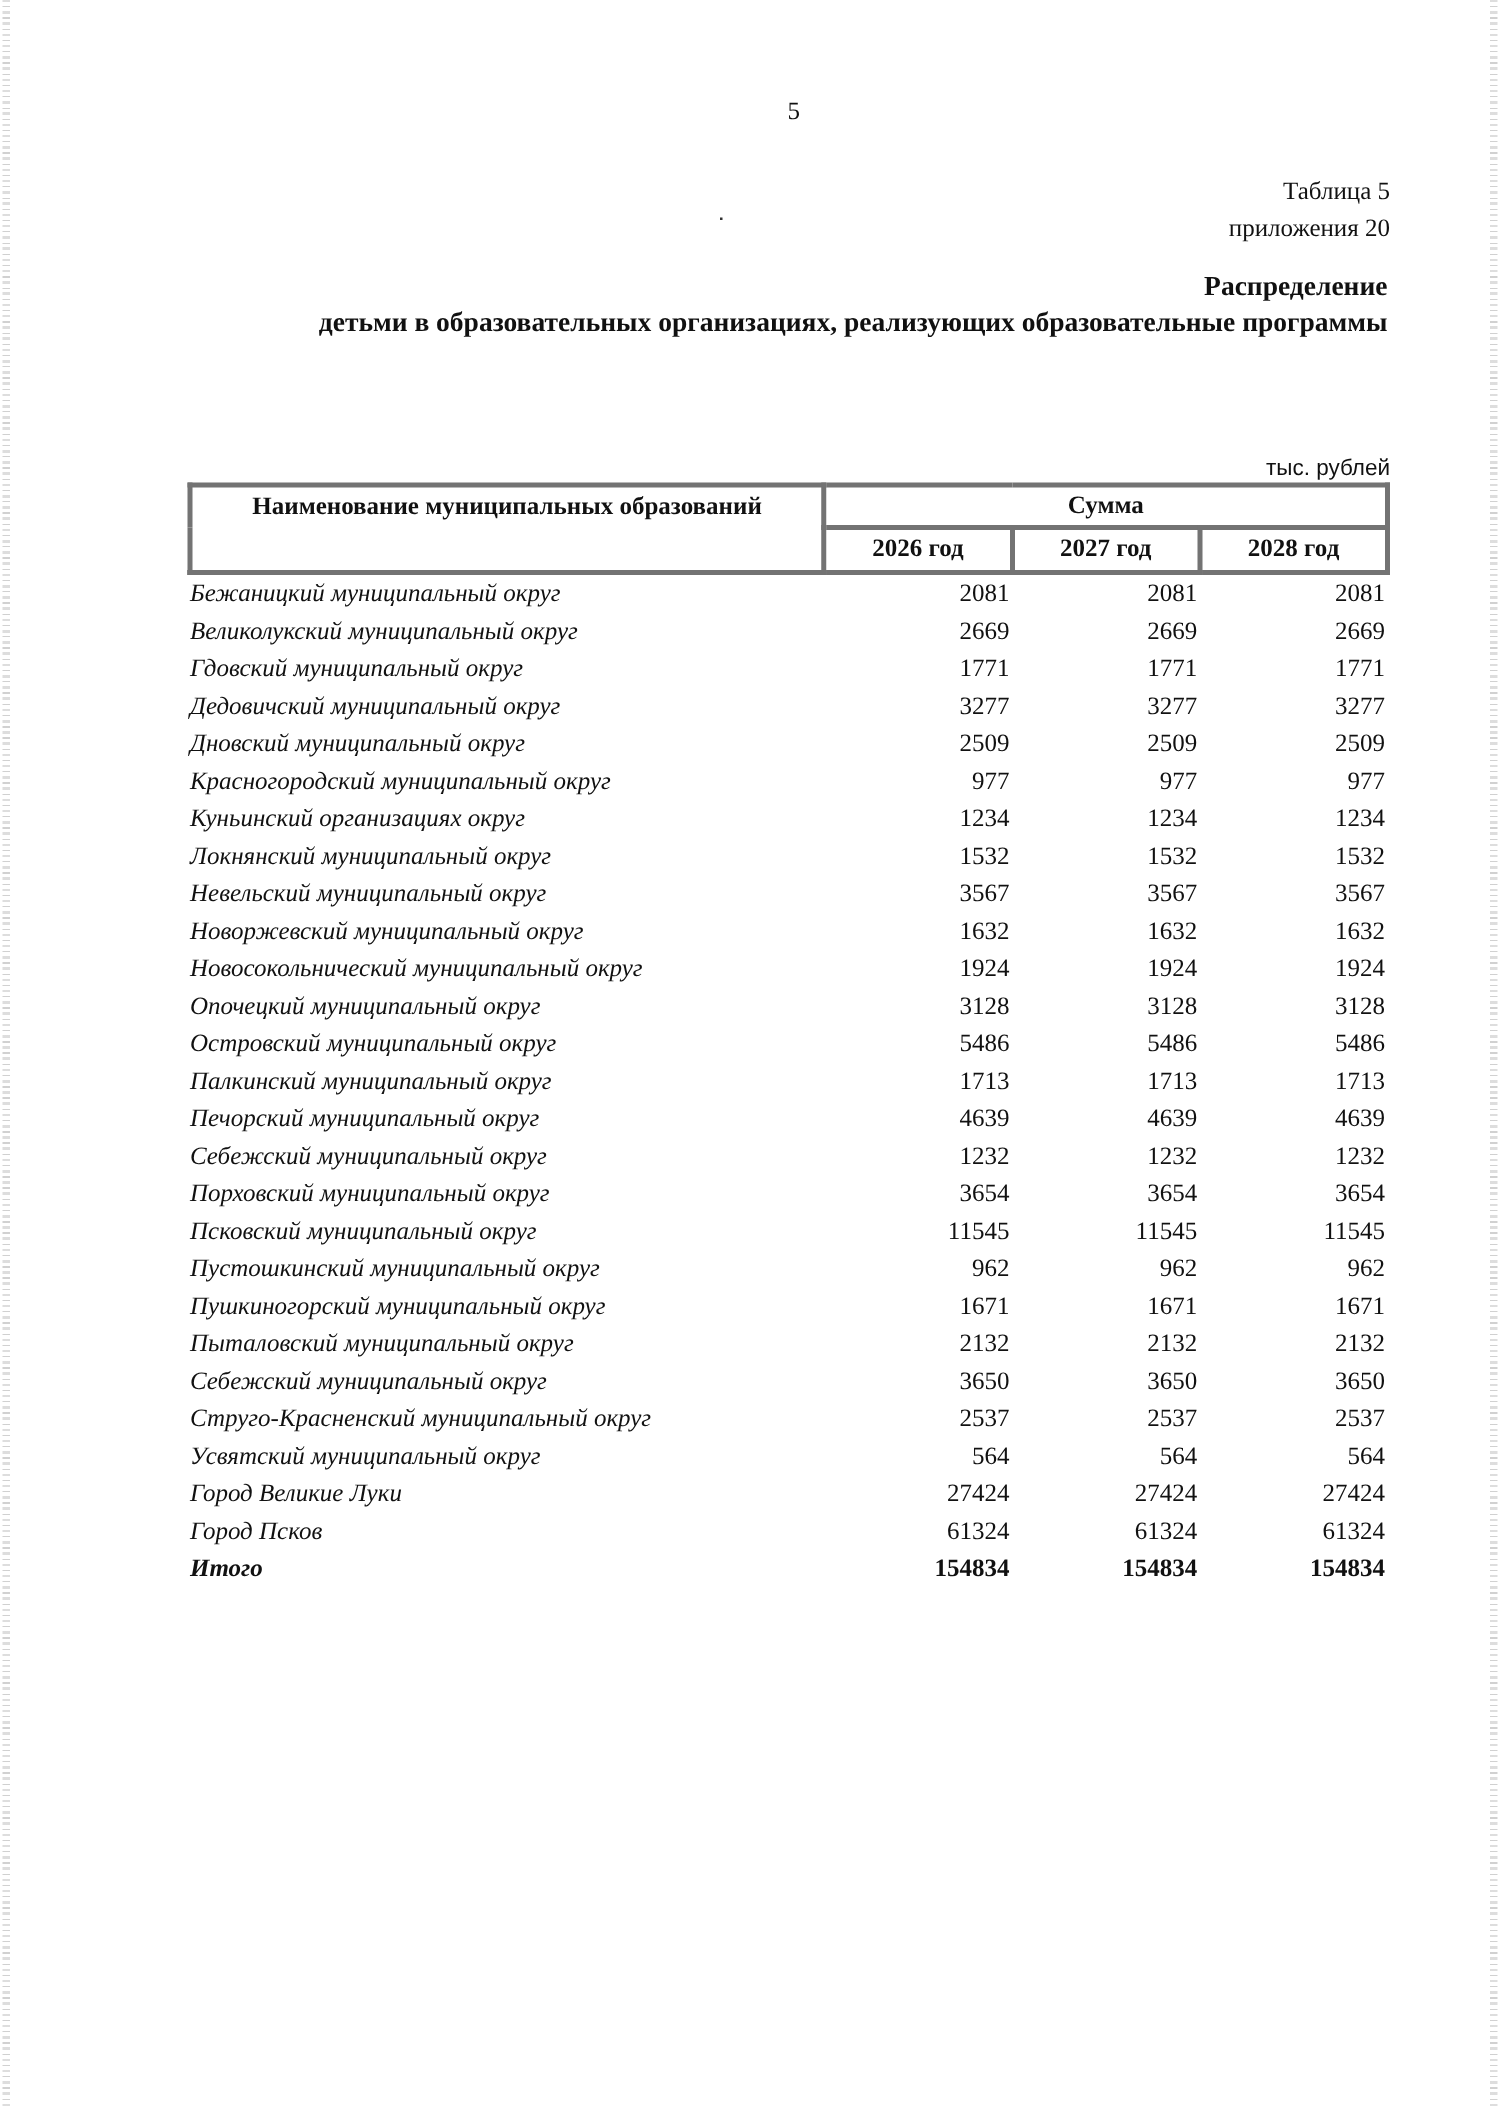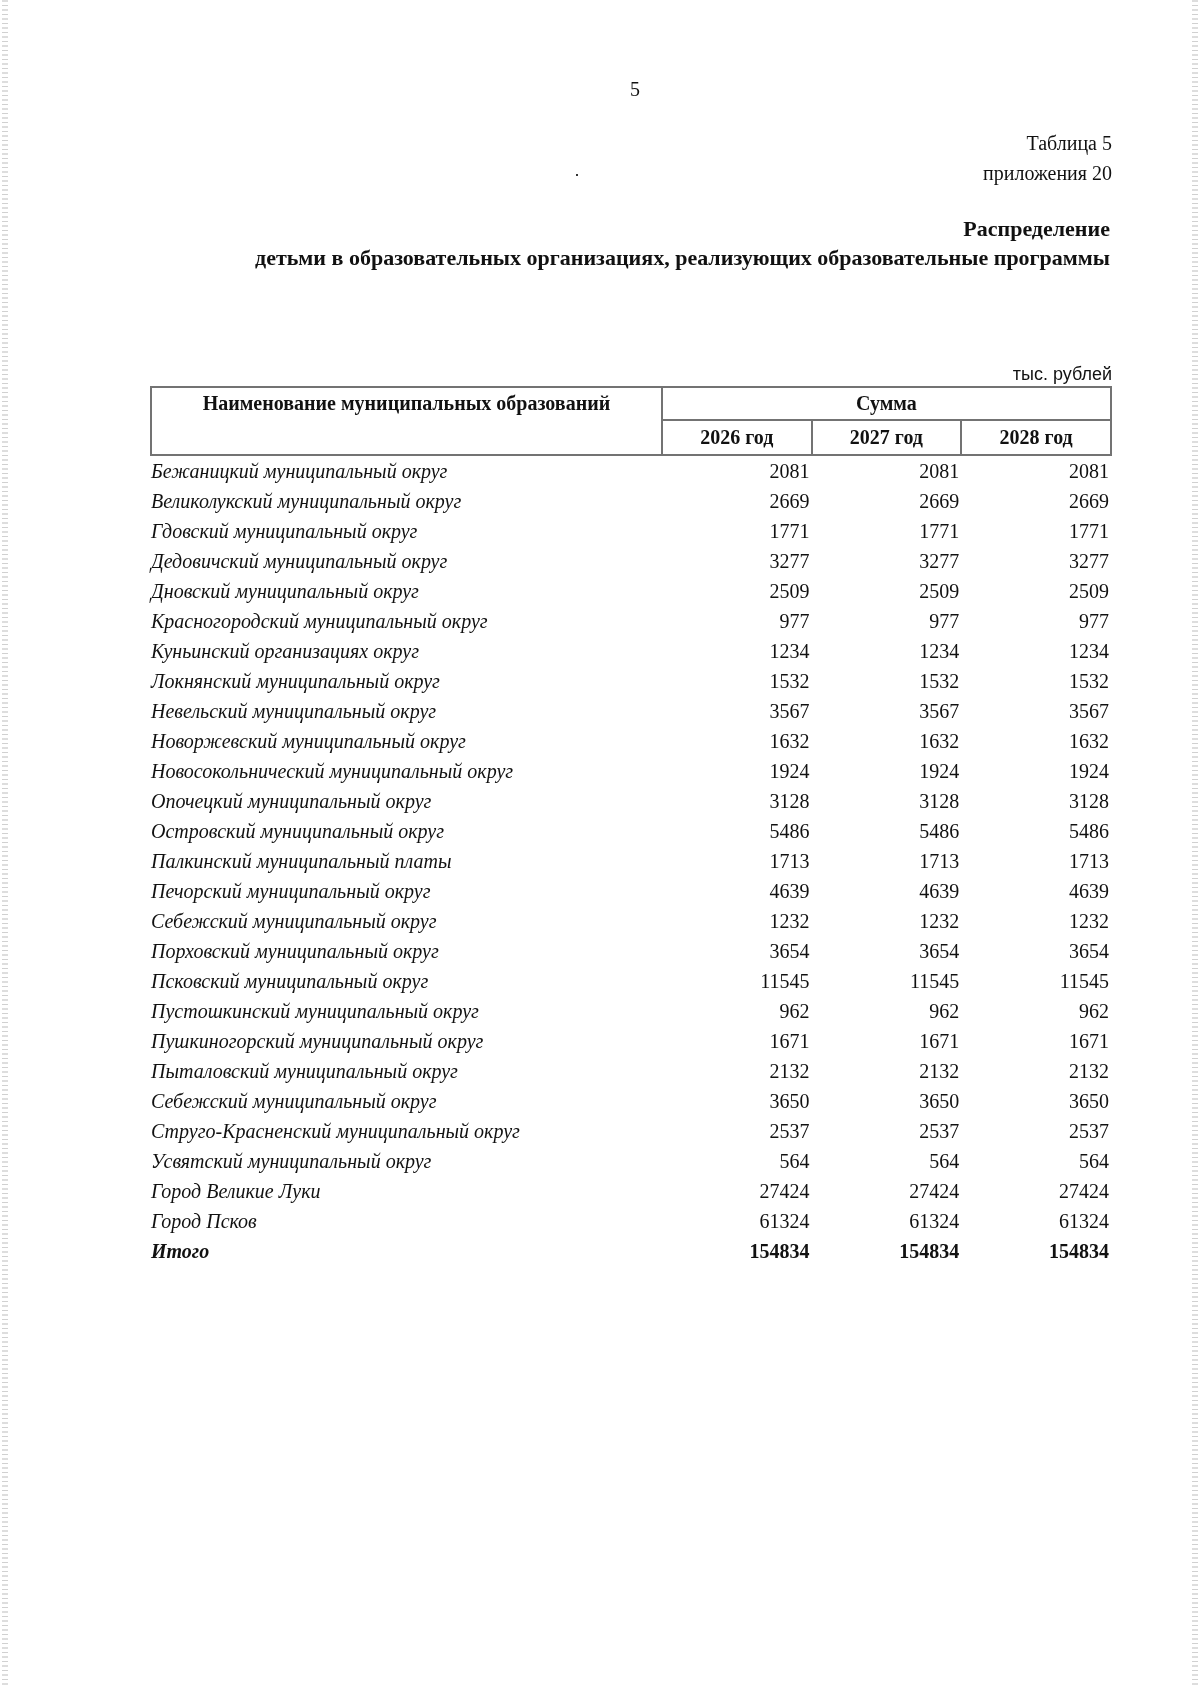--- a/index.html
+++ b/index.html
@@ -13,40 +13,40 @@
     opacity: 0.7;
   }
   .edge-left { left: 2px; }
   .edge-right { right: 2px; }
 
   .page-number {
     position: absolute; top: 78px; left: 0; width: 1270px; text-align: center;
     font-size: 20px;
   }
   .table-ref {
-    position: absolute; right: 88px; top: 128px; text-align: right;
+    position: absolute; right: 88px; top: 138px; text-align: right;
     font-size: 20px; line-height: 30px;
   }
   .dot { position:absolute; left: 576px; top: 174px; width: 2px; height: 2px; background:#333; }
 
   .title-block {
     position: absolute; top: 214px; left: 150px; width: 960px; text-align: right;
     font-weight: bold; font-size: 22px; line-height: 29px;
   }
   .units {
     position: absolute; top: 364px; right: 88px; font-size: 18px;
     font-family: "Liberation Sans", "DejaVu Sans", sans-serif;
   }
 
   table.main {
     position: absolute; top: 386px; left: 150px; width: 962px;
     border-collapse: collapse; font-size: 20px;
   }
   table.main th {
-    font-weight: bold; border: 2px solid #737373; padding: 0; font-size: 20px;
+    font-weight: bold; border: 4px solid #737373; padding: 0; font-size: 20px;
   }
   table.main th.name-head { width: 510px; vertical-align: top; height: 62px; padding-top: 4px; }
   table.main th.sum-head { height: 28px; }
   table.main th.year-head { height: 30px; width: 148px; margin-left: 11px; }
   table.main td { padding: 0; height: 30px; line-height: 30px; }
   table.main td.name { text-align: left; padding-left: 0; font-style: italic; }
   table.main td.num { text-align: right; padding-right: 2px; }
   table.main tr.total td { font-weight: bold; }
 </style>
 </head>
@@ -155,21 +155,21 @@
         <td class="num">3128</td>
         <td class="num">3128</td>
       </tr>
       <tr>
         <td class="name">Островский муниципальный округ</td>
         <td class="num">5486</td>
         <td class="num">5486</td>
         <td class="num">5486</td>
       </tr>
       <tr>
-        <td class="name">Палкинский муниципальный платы</td>
+        <td class="name">Палкинский муниципальный округ</td>
         <td class="num">1713</td>
         <td class="num">1713</td>
         <td class="num">1713</td>
       </tr>
       <tr>
         <td class="name">Печорский муниципальный округ</td>
         <td class="num">4639</td>
         <td class="num">4639</td>
         <td class="num">4639</td>
       </tr>

